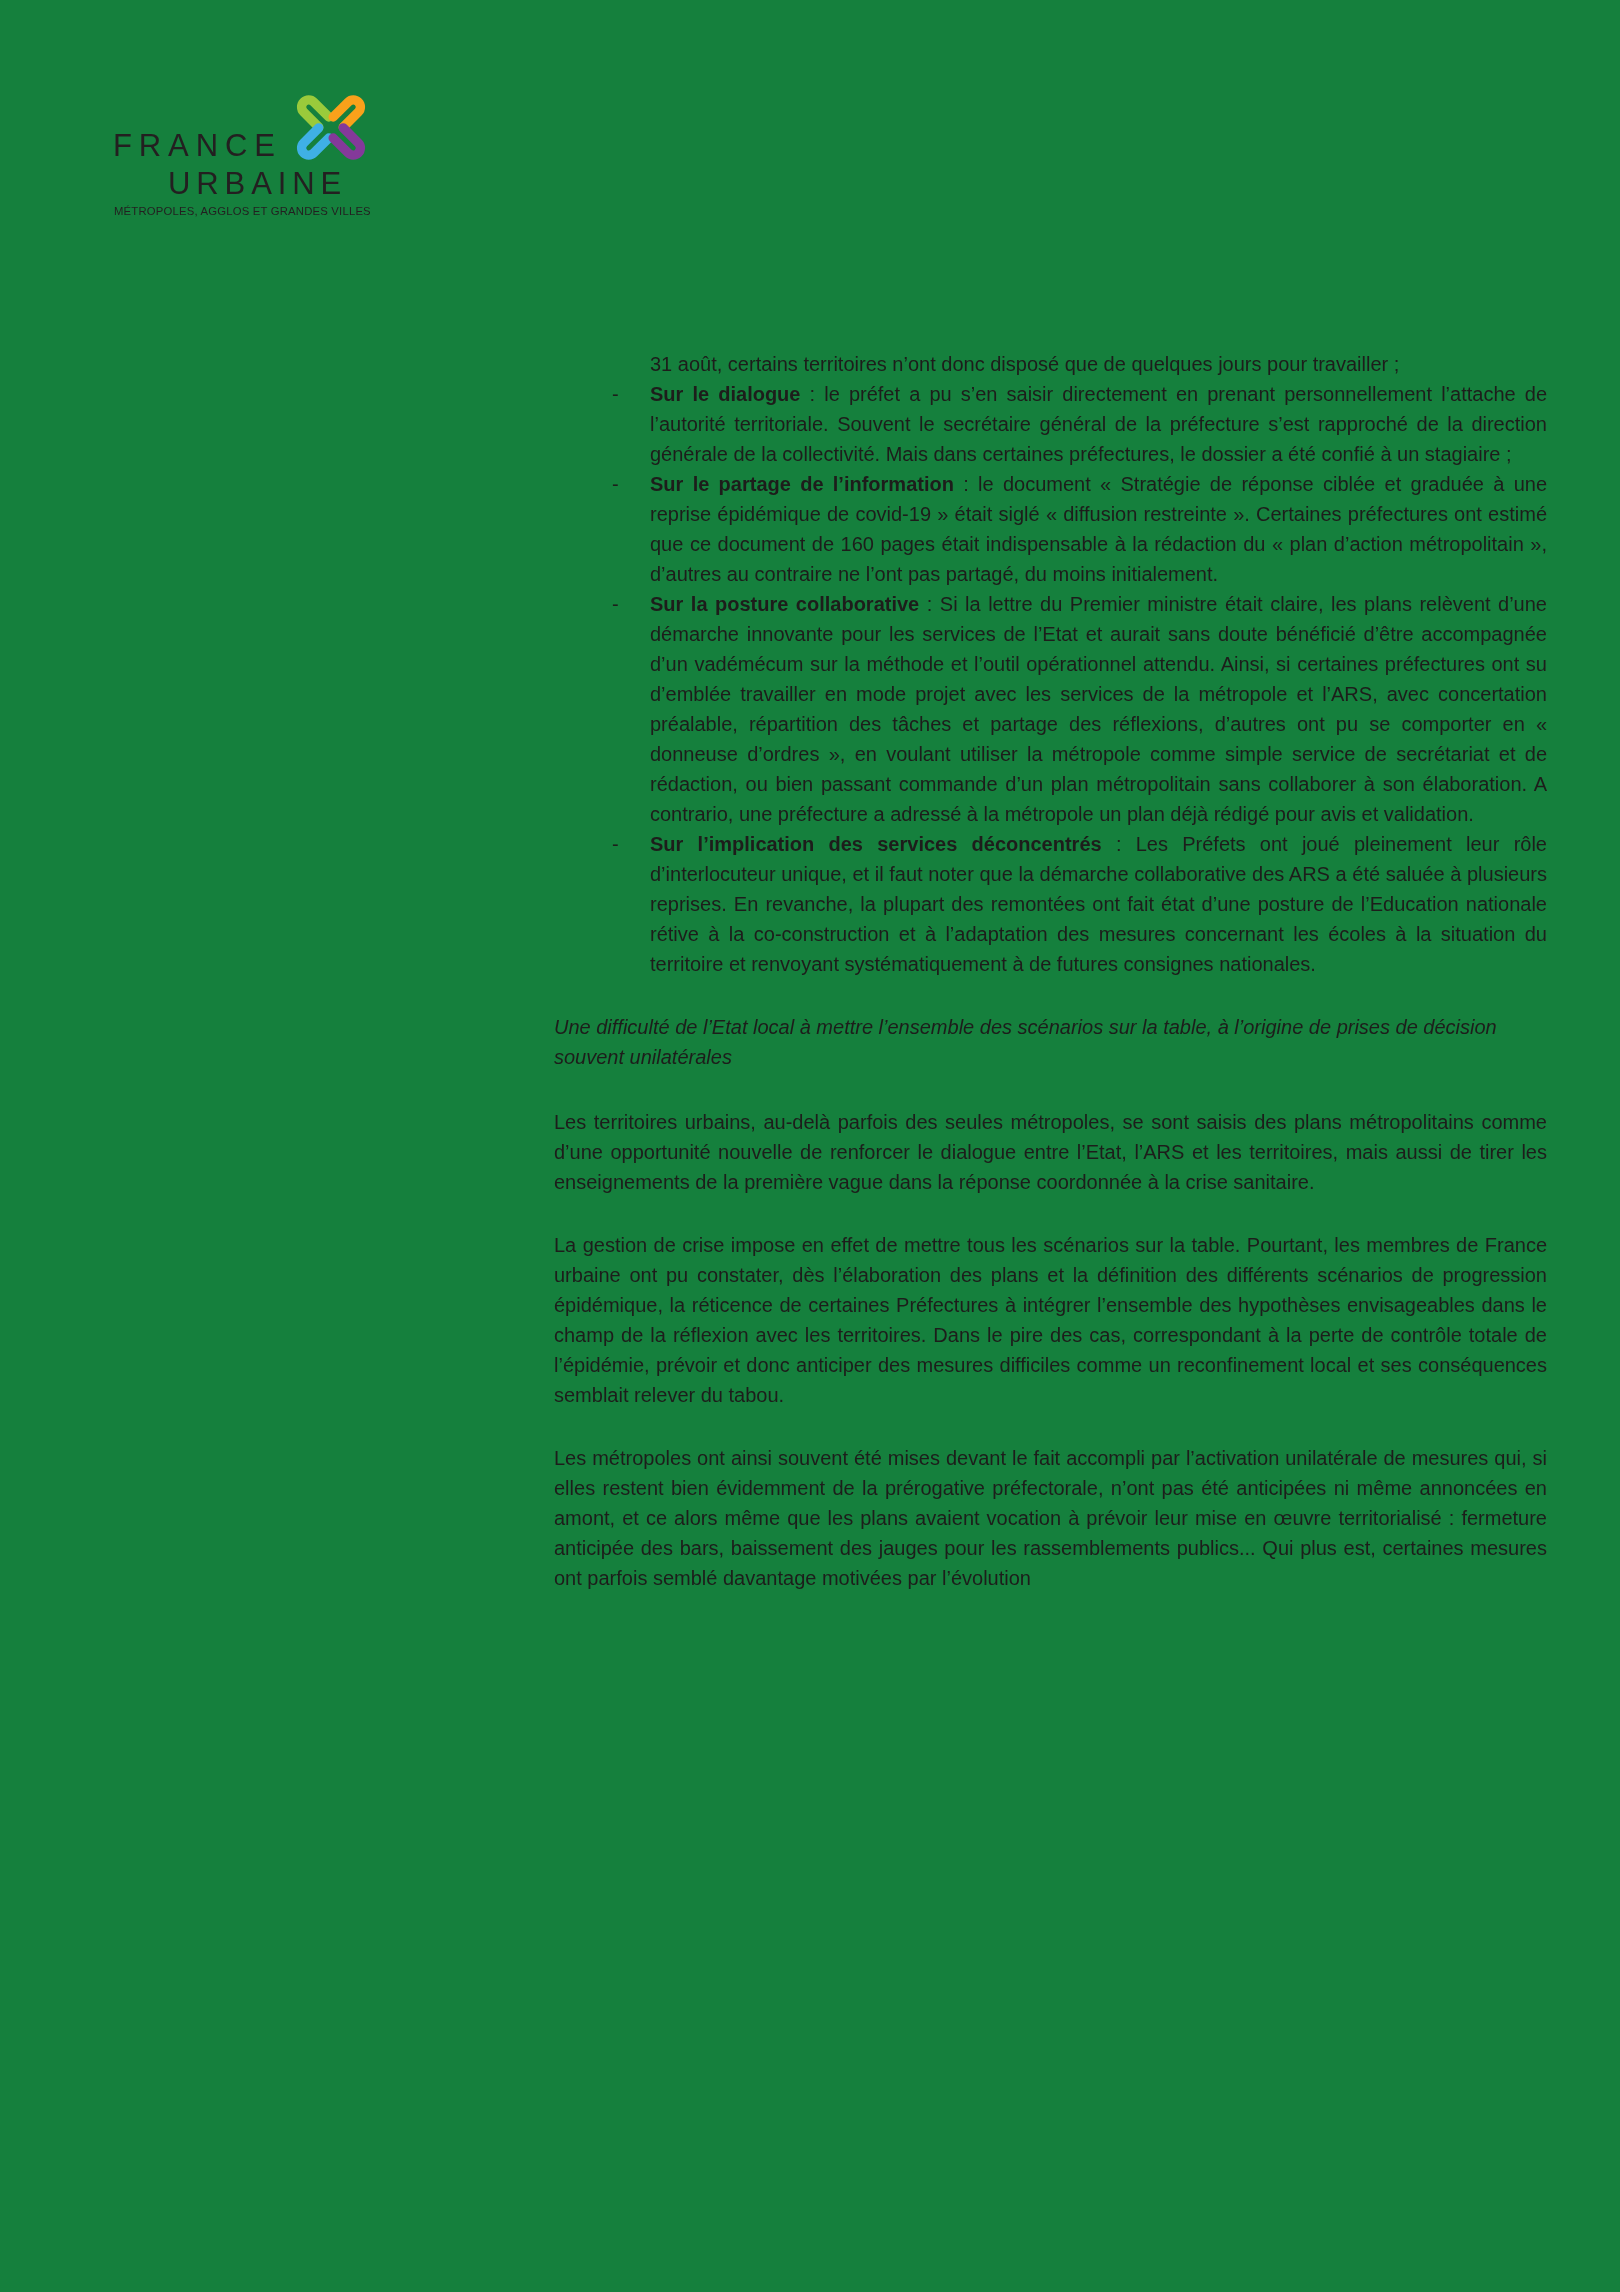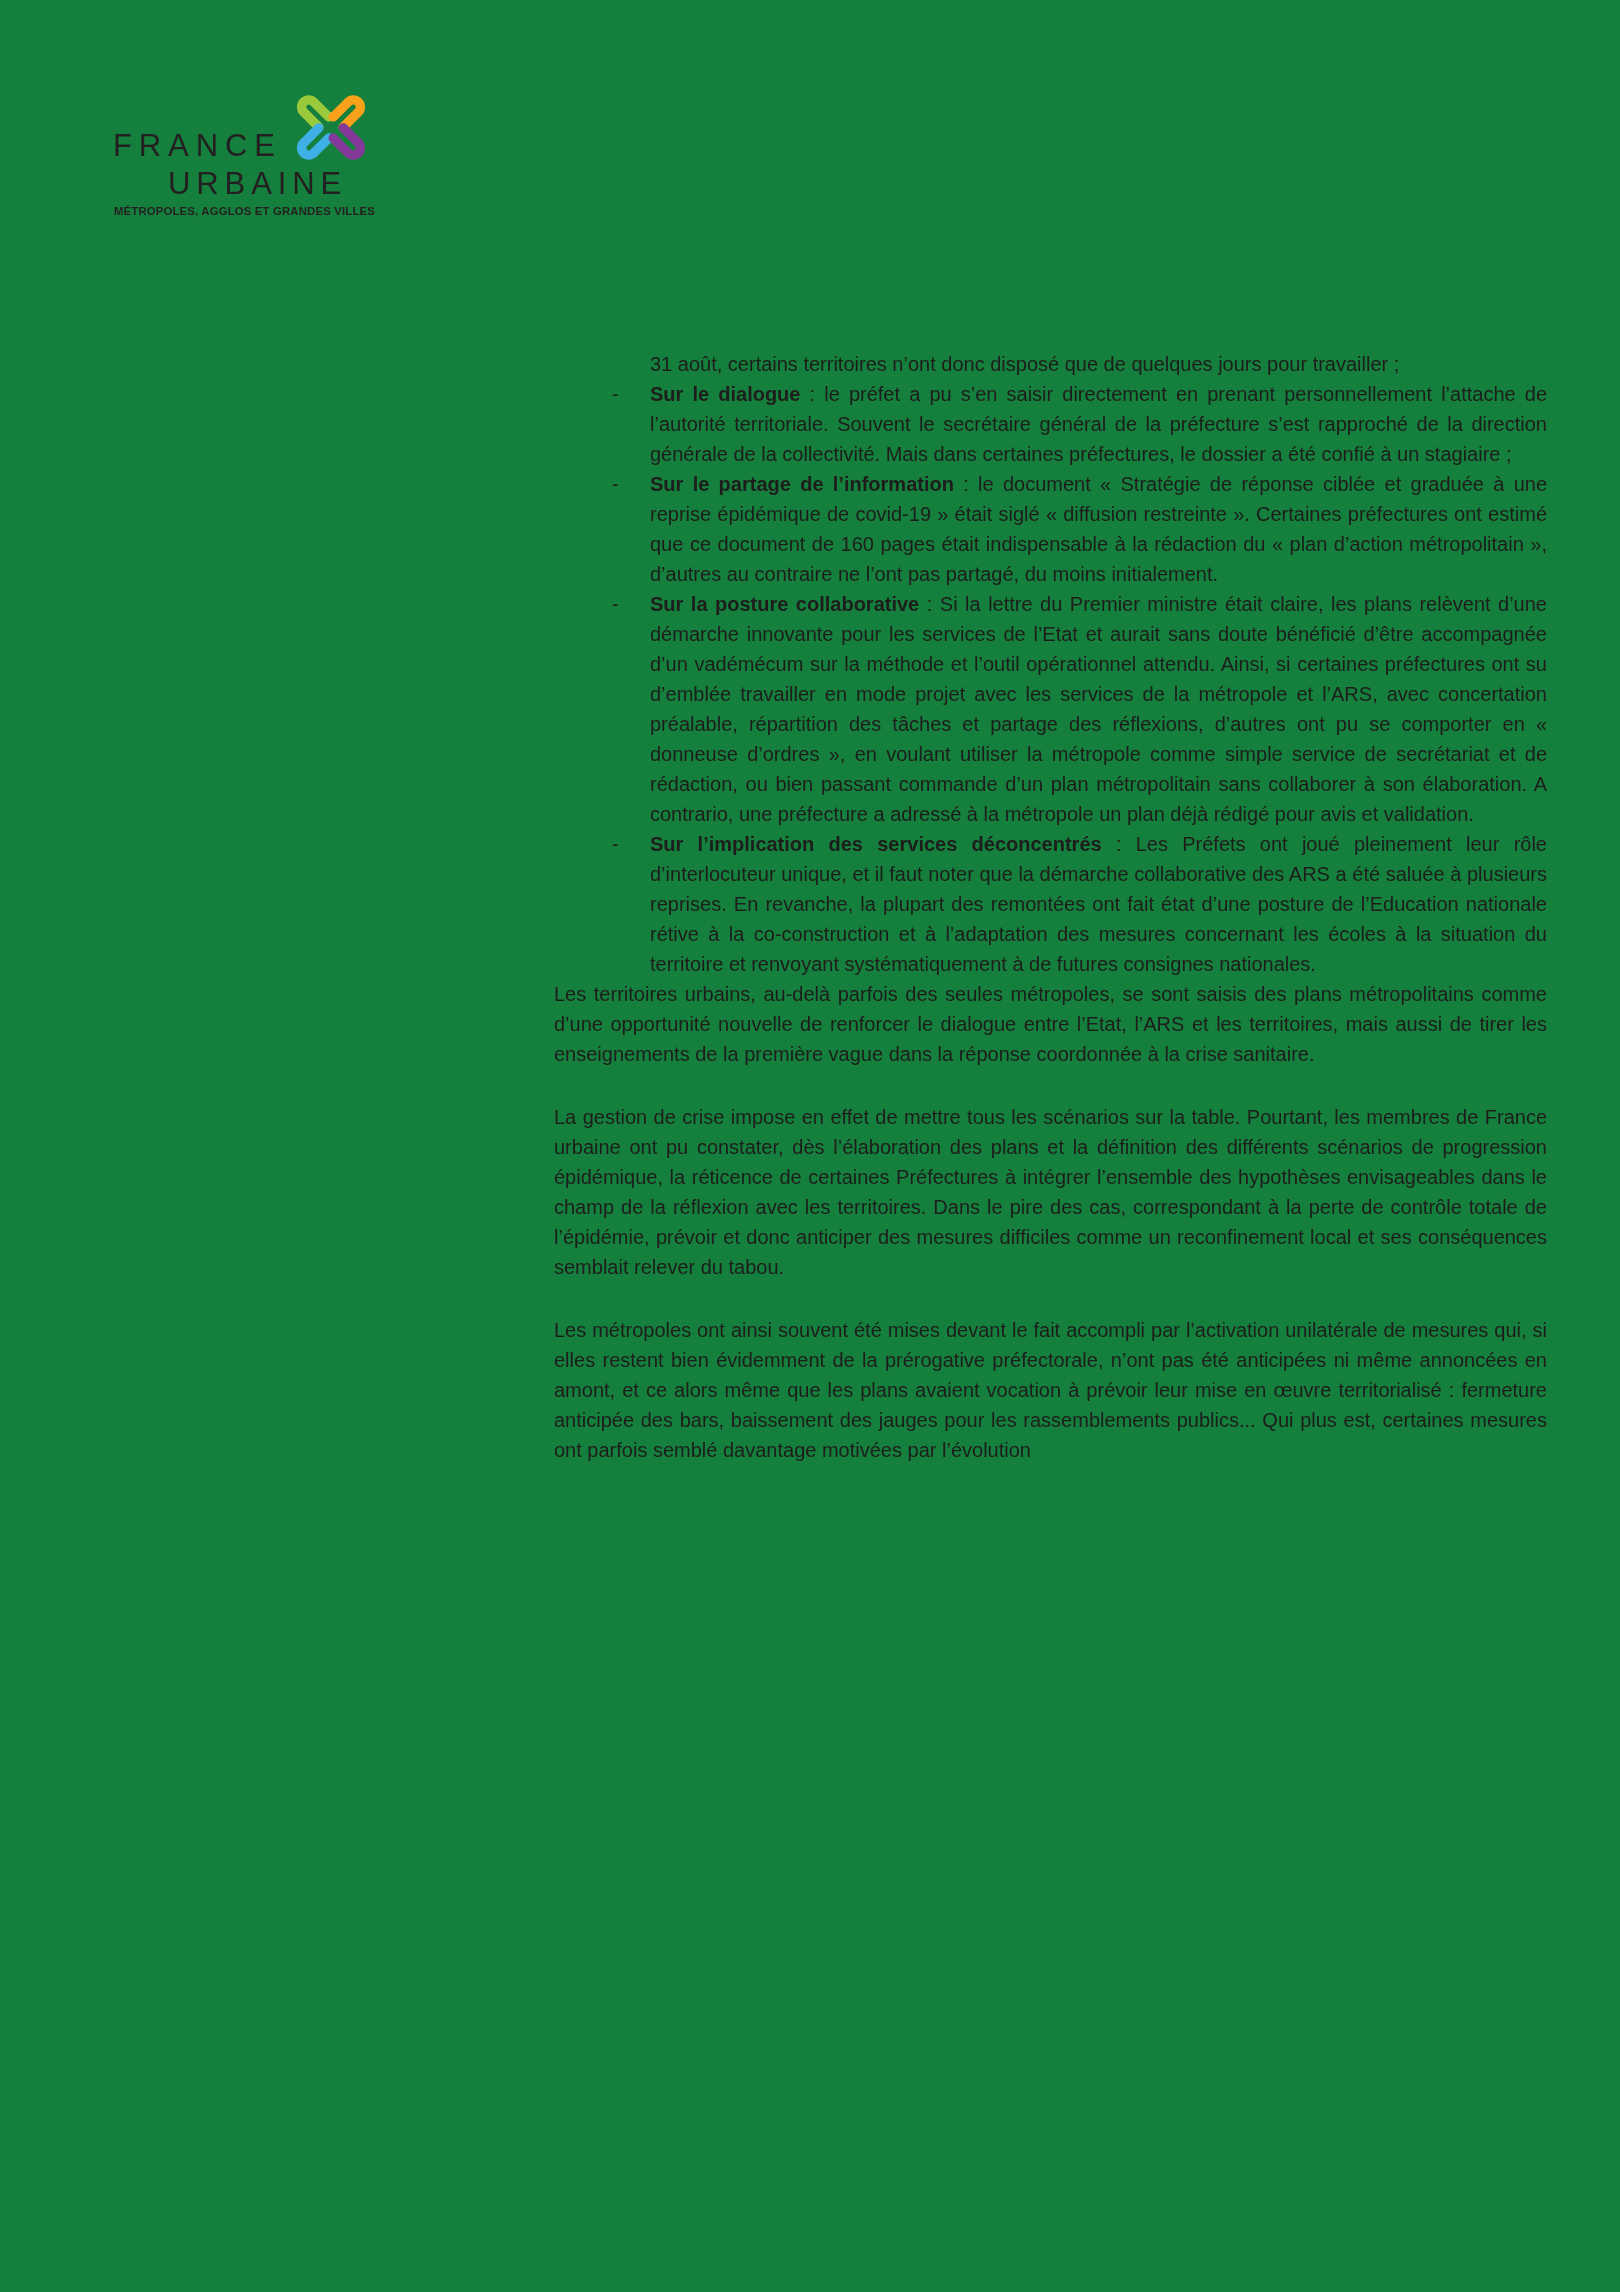--- a/index.html
+++ b/index.html
@@ -20,21 +20,21 @@
   .logo .word1 {
     position:absolute; left:0; top:35px;
     font-size:31px; letter-spacing:6.9px; font-weight:400; color:#231f20; white-space:nowrap;
   }
   .logo .word2 {
     position:absolute; left:55px; top:73px;
     font-size:31px; letter-spacing:5.9px; font-weight:400; color:#231f20; white-space:nowrap;text-align:center;
   }
   .logo .tagline {
     position:absolute; left:1px; top:112px;
-    font-size:11.3px; font-weight:700; letter-spacing:0.2px; color:#231f20; white-space:nowrap;
+    font-size:11.3px; font-weight:400; letter-spacing:0.2px; color:#231f20; white-space:nowrap;
   }
 
   
   .content {
     position:absolute; left:554px; top:349px; width:993px;
     font-size:20px; line-height:30px; text-align:justify;
   }
   .li { position:relative; padding-left:96px; }
   .li.dashed::before {
     content:"-";
@@ -80,20 +80,21 @@
     </div>
 
     <div class="li dashed">
       <b>Sur la posture collaborative</b><span> : Si la lettre du Premier ministre était claire, les plans relèvent d’une démarche innovante pour les services de l’Etat et aurait sans doute bénéficié d’être accompagnée d’un vadémécum sur la méthode et l’outil opérationnel attendu. Ainsi, si certaines préfectures ont su d’emblée travailler en mode projet avec les services de la métropole et l’ARS, avec concertation préalable, répartition des tâches et partage des réflexions, d’autres ont pu se comporter en « donneuse d’ordres », en voulant utiliser la métropole comme simple service de secrétariat et de rédaction, ou bien passant commande d’un plan métropolitain sans collaborer à son élaboration. A contrario, une préfecture a adressé à la métropole un plan déjà rédigé pour avis et validation.</span>
     </div>
 
     <div class="li dashed">
       <b>Sur l’implication des services déconcentrés</b><span> : Les Préfets ont joué pleinement leur rôle d’interlocuteur unique, et il faut noter que la démarche collaborative des ARS a été saluée à plusieurs reprises. En revanche, la plupart des remontées ont fait état d’une posture de l’Education nationale rétive à la co-construction et à l’adaptation des mesures concernant les écoles à la situation du territoire et renvoyant systématiquement à de futures consignes nationales.</span>
     </div>
 
+    <p class="subheading">Une difficulté de l’Etat local à mettre l’ensemble des scénarios sur la table, à l’origine de prises de décision souvent unilatérales</p>
 
     <p class="body-para">Les territoires urbains, au-delà parfois des seules métropoles, se sont saisis des plans métropolitains comme d’une opportunité nouvelle de renforcer le dialogue entre l’Etat, l’ARS et les territoires, mais aussi de tirer les enseignements de la première vague dans la réponse coordonnée à la crise sanitaire.</p>
 
     <p class="body-para">La gestion de crise impose en effet de mettre tous les scénarios sur la table. Pourtant, les membres de France urbaine ont pu constater, dès l’élaboration des plans et la définition des différents scénarios de progression épidémique, la réticence de certaines Préfectures à intégrer l’ensemble des hypothèses envisageables dans le champ de la réflexion avec les territoires. Dans le pire des cas, correspondant à la perte de contrôle totale de l’épidémie, prévoir et donc anticiper des mesures difficiles comme un reconfinement local et ses conséquences semblait relever du tabou.</p>
 
     <p class="body-para">Les métropoles ont ainsi souvent été mises devant le fait accompli par l’activation unilatérale de mesures qui, si elles restent bien évidemment de la prérogative préfectorale, n’ont pas été anticipées ni même annoncées en amont, et ce alors même que les plans avaient vocation à prévoir leur mise en œuvre territorialisé : fermeture anticipée des bars, baissement des jauges pour les rassemblements publics... Qui plus est, certaines mesures ont parfois semblé davantage motivées par l’évolution</p>
 
   </div>
 </div>
 

